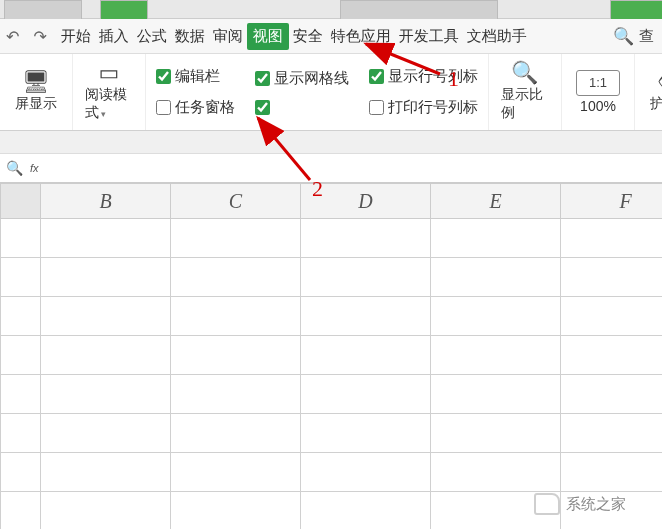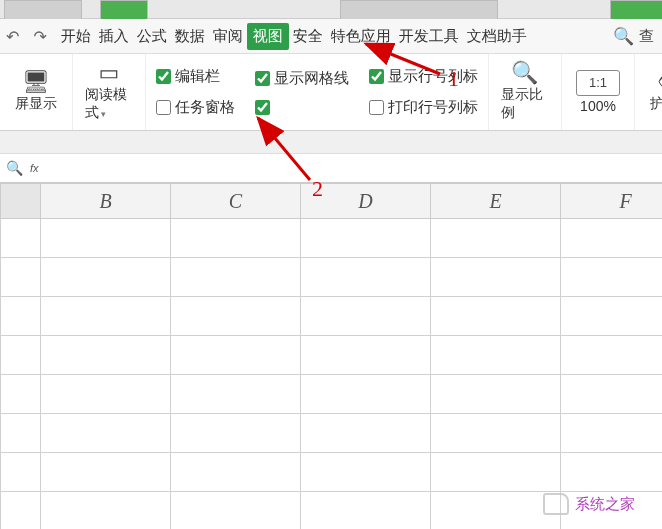--- a/index.html
+++ b/index.html
@@ -25,21 +25,21 @@
 .sep-line{height:22px;background:#f0f0f0;border-bottom:1px solid #ddd}
 .fx-row{display:flex;align-items:center;height:28px;border-bottom:1px solid #ccc;background:#fff}
 .fx-row .loupe{width:30px;text-align:center;font-size:14px;color:#777}
 .fx-row .fx{width:26px;font-style:italic;font-size:11px;color:#555}
 .fx-row input{flex:1;border:none;outline:none;font-size:14px;padding:2px 4px;background:transparent}
 table.grid{border-collapse:collapse;width:100%;table-layout:fixed}
 table.grid th{height:32px;background:#f3f3f3;border:1px solid #ccc;font-size:20px;font-weight:400;font-style:italic;font-family:"Times New Roman",serif;color:#555}
 table.grid th:first-child{background:#e6e6e6}
 table.grid td{height:36px;border:1px solid #d0d0d0}
 .overlay{position:absolute;top:0;left:0;pointer-events:none}
-.watermark{position:absolute;right:27px;bottom:14px;color:#a21caf;font-size:15px;display:flex;align-items:center;gap:6px;opacity:.85}
+.watermark{position:absolute;right:36px;bottom:14px;color:#737373;font-size:15px;display:flex;align-items:center;gap:6px;opacity:.85}
 .watermark .logo{width:22px;height:18px;border:2px solid #c7c7c7;border-radius:3px 8px 3px 3px;position:relative}
 </style>
 </head>
 <body>
 
 <div class="top-tabs">
   <div class="tab-stub" style="left:4px;width:60px"></div>
   <div class="tab-stub green" style="left:100px;width:30px"></div>
   <div class="tab-stub" style="left:340px;width:140px"></div>
   <div class="tab-stub green" style="left:610px;width:44px"></div>

